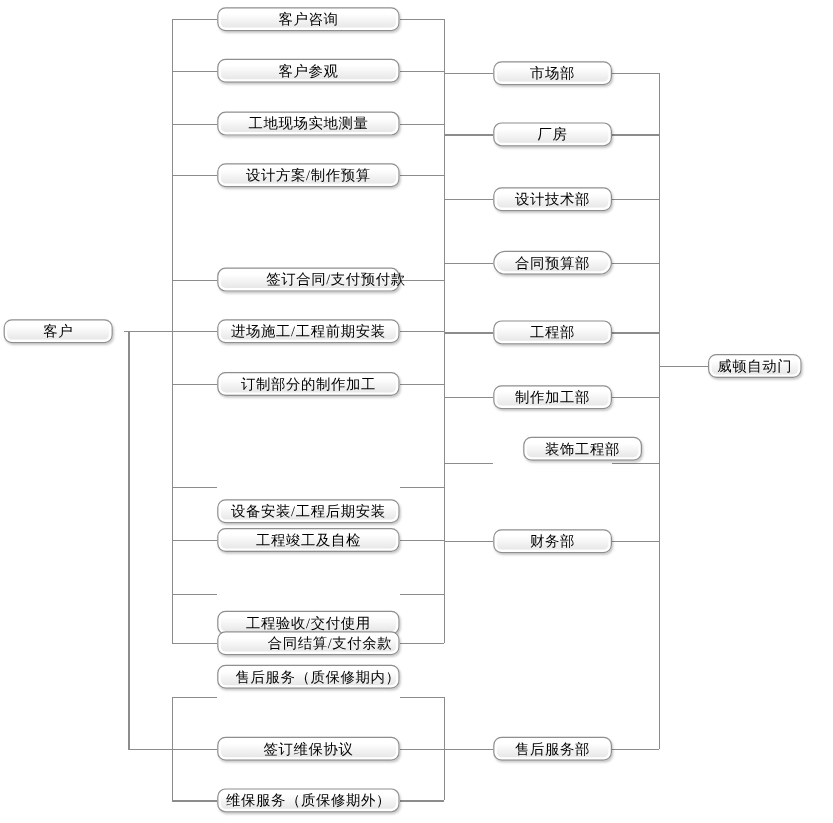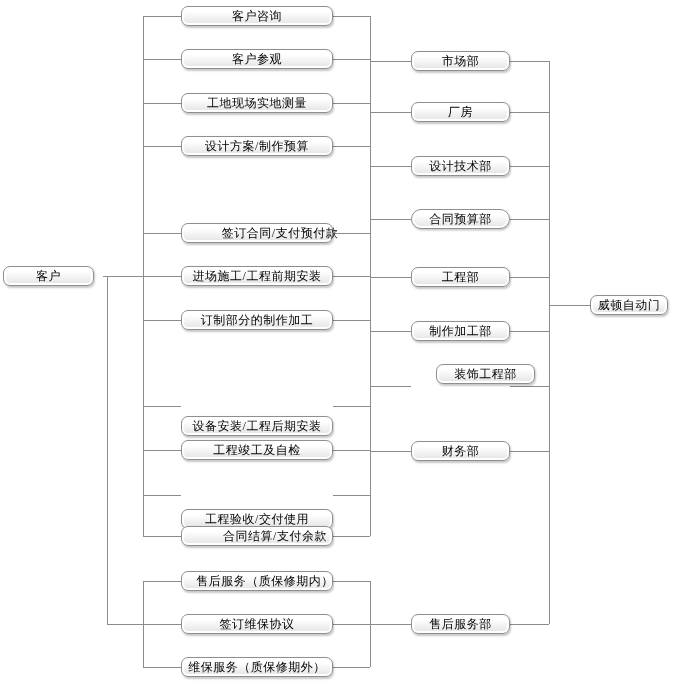--- a/index.html
+++ b/index.html
@@ -123,21 +123,21 @@
   <div class="node step" style="top:49px;">客户参观</div>
   <div class="node step" style="top:93px;">工地现场实地测量</div>
   <div class="node step" style="top:136px;">设计方案/制作预算</div>
   <div class="node step" style="top:223px;padding-left:46px;">签订合同/支付预付款</div>
   <div class="node step" style="top:266px;">进场施工/工程前期安装</div>
   <div class="node step" style="top:310px;">订制部分的制作加工</div>
   <div class="node step" style="top:376px;margin-top:40px;">设备安装/工程后期安装</div>
   <div class="node step" style="top:440px;">工程竣工及自检</div>
   <div class="node step" style="top:485px;margin-top:24px;">工程验收/交付使用</div>
   <div class="node step" style="top:526px;padding-left:36px;">合同结算/支付余款</div>
-  <div class="node step" style="top:571px;padding-left:16px;">售后服务（质保修期内）</div>
+  <div class="node step" style="top:554px;padding-left:16px;">售后服务（质保修期内）</div>
   <div class="node step" style="top:614px;">签订维保协议</div>
   <div class="node step" style="top:657px;">维保服务（质保修期外）</div>
 
   <div class="node dept" style="top:51px;">市场部</div>
   <div class="node dept" style="top:102px;">厂房</div>
   <div class="node dept" style="top:156px;">设计技术部</div>
   <div class="node dept" style="top:209px;border-radius:10px;">合同预算部</div>
   <div class="node dept" style="top:267px;">工程部</div>
   <div class="node dept" style="top:321px;">制作加工部</div>
   <div class="node dept" style="top:364px;margin-left:25px;">装饰工程部</div>

